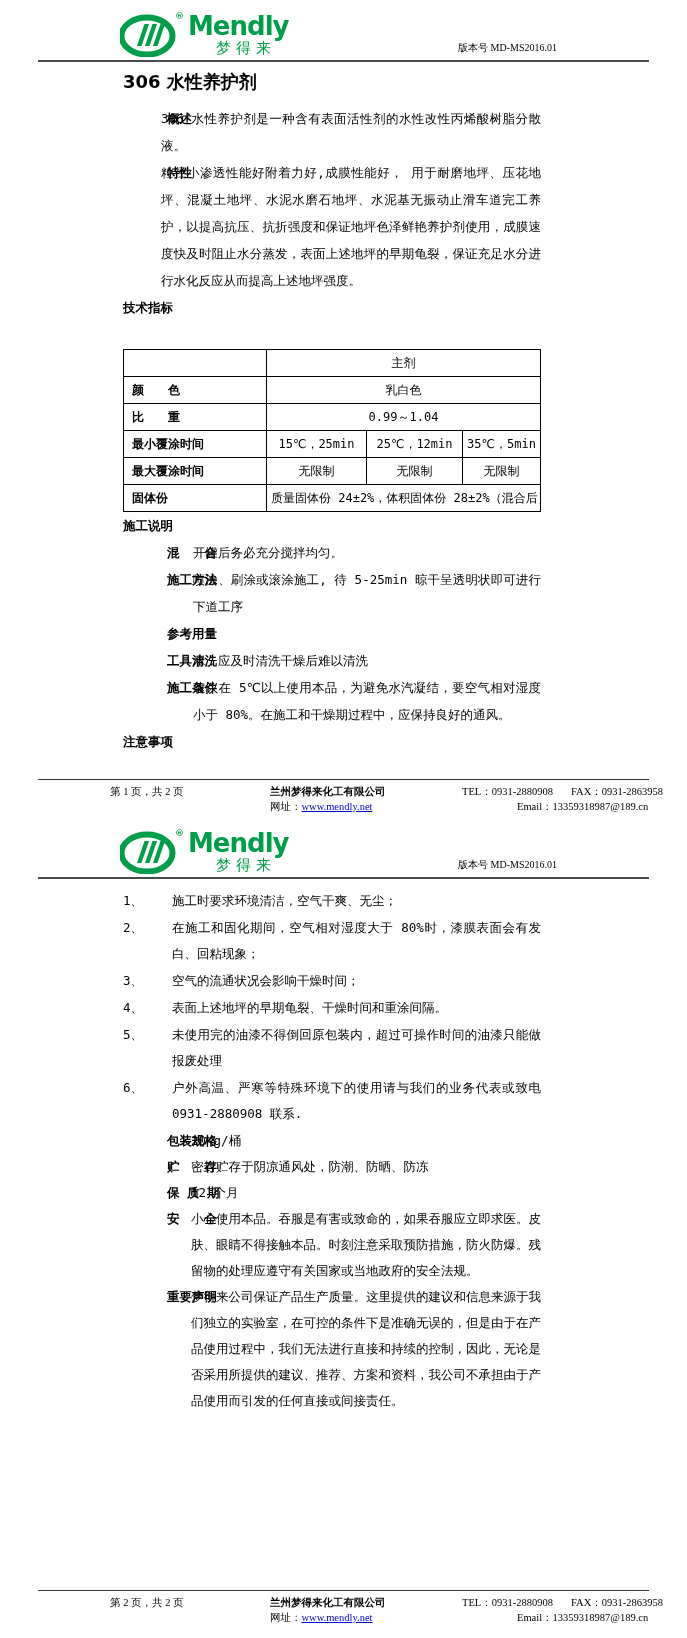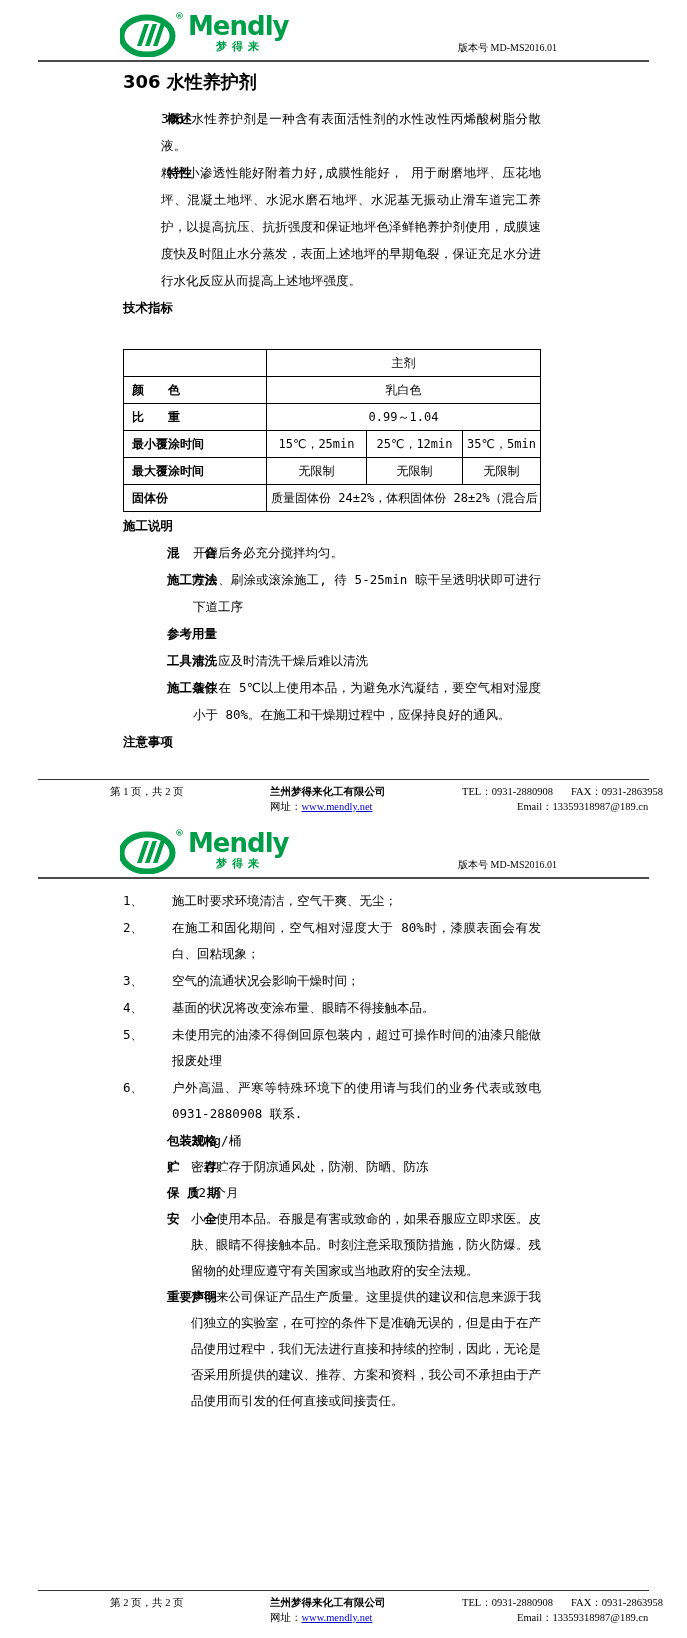--- a/index.html
+++ b/index.html
@@ -13,21 +13,21 @@
   
   .page-header{display:flex;justify-content:space-between;align-items:flex-end;
     padding:13px 130px 3px 120px;}
   .logo{display:flex;align-items:flex-start;}
   .emblem{width:58px;height:44px;position:relative;flex:0 0 auto;}
   .reg{color:#009E49;font-size:9px;font-weight:bold;position:relative;top:-2px;left:-3px;
     font-family:"DejaVu Sans",sans-serif;}
   .brand-words{display:flex;flex-direction:column;line-height:1;margin-left:1px;}
   .brand-en{color:#009E49;font-weight:bold;font-size:26px;letter-spacing:-1px;
     font-family:"DejaVu Sans",sans-serif;}
-  .brand-cn{color:#009E49;font-weight:bold;font-size:11px;letter-spacing:5px;margin:2px 0 0 28px;}
+  .brand-cn{color:#009E49;font-weight:normal;font-size:15px;letter-spacing:5px;margin:2px 0 0 28px;}
   .version{font-size:10px;font-family:"Liberation Serif",serif;white-space:nowrap;padding-bottom:2px;}
 
   .rule{border:none;border-top:2px solid #4a4a4a;margin:0 38px;height:0;}
 
   
   .content{padding:0 146px 0 123px;}
   h1.title{font-size:18px;line-height:30px;margin:5px 0 8px 0;
     font-family:"DejaVu Sans",sans-serif;font-weight:bold;}
 
   .kv{display:grid;line-height:27px;}
@@ -221,21 +221,21 @@
     <div class="note">
       <span class="num">2、</span>
       <span class="txt">在施工和固化期间，空气相对湿度大于 80%时，漆膜表面会有发白、回粘现象；</span>
     </div>
     <div class="note">
       <span class="num">3、</span>
       <span class="txt">空气的流通状况会影响干燥时间；</span>
     </div>
     <div class="note">
       <span class="num">4、</span>
-      <span class="txt">基面的状况将改变涂布量、眼睛不得接触本品。</span>
+      <span class="txt">表面上述地坪的早期龟裂、干燥时间和重涂间隔。</span>
     </div>
     <div class="note">
       <span class="num">5、</span>
       <span class="txt">未使用完的油漆不得倒回原包装内，超过可操作时间的油漆只能做报废处理</span>
     </div>
     <div class="note">
       <span class="num">6、</span>
       <span class="txt">户外高温、严寒等特殊环境下的使用请与我们的业务代表或致电 0931-2880908 联系.</span>
     </div>
 

